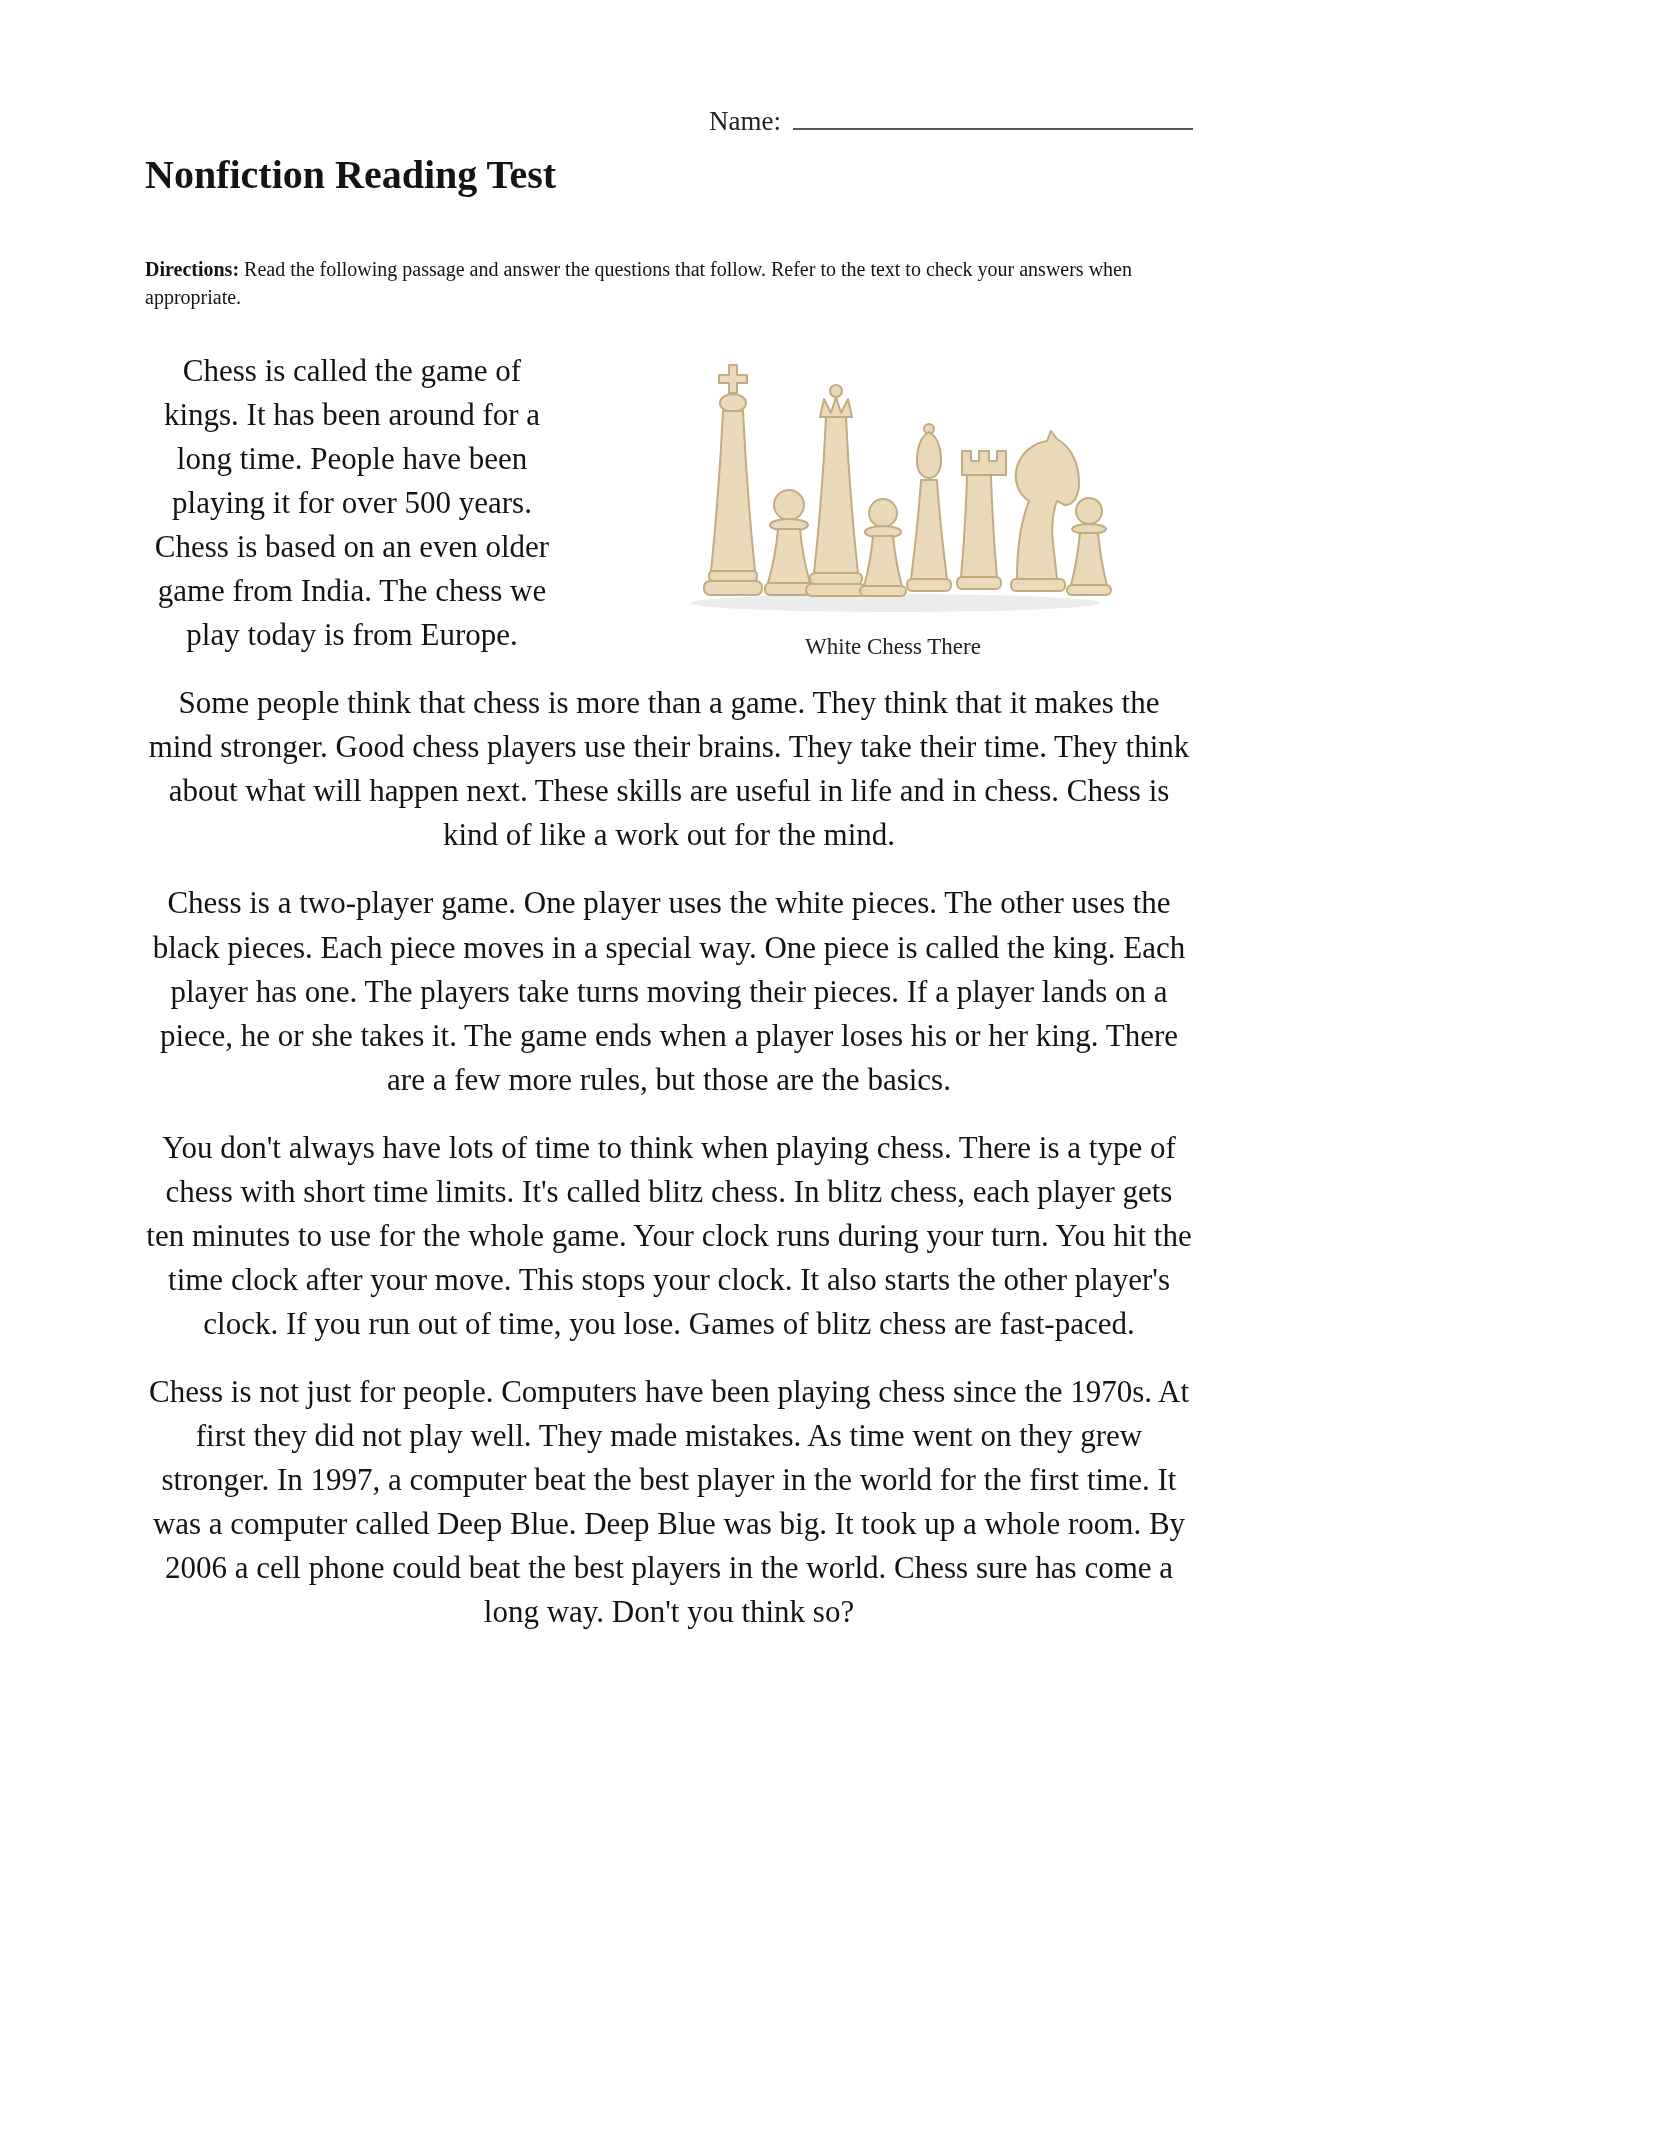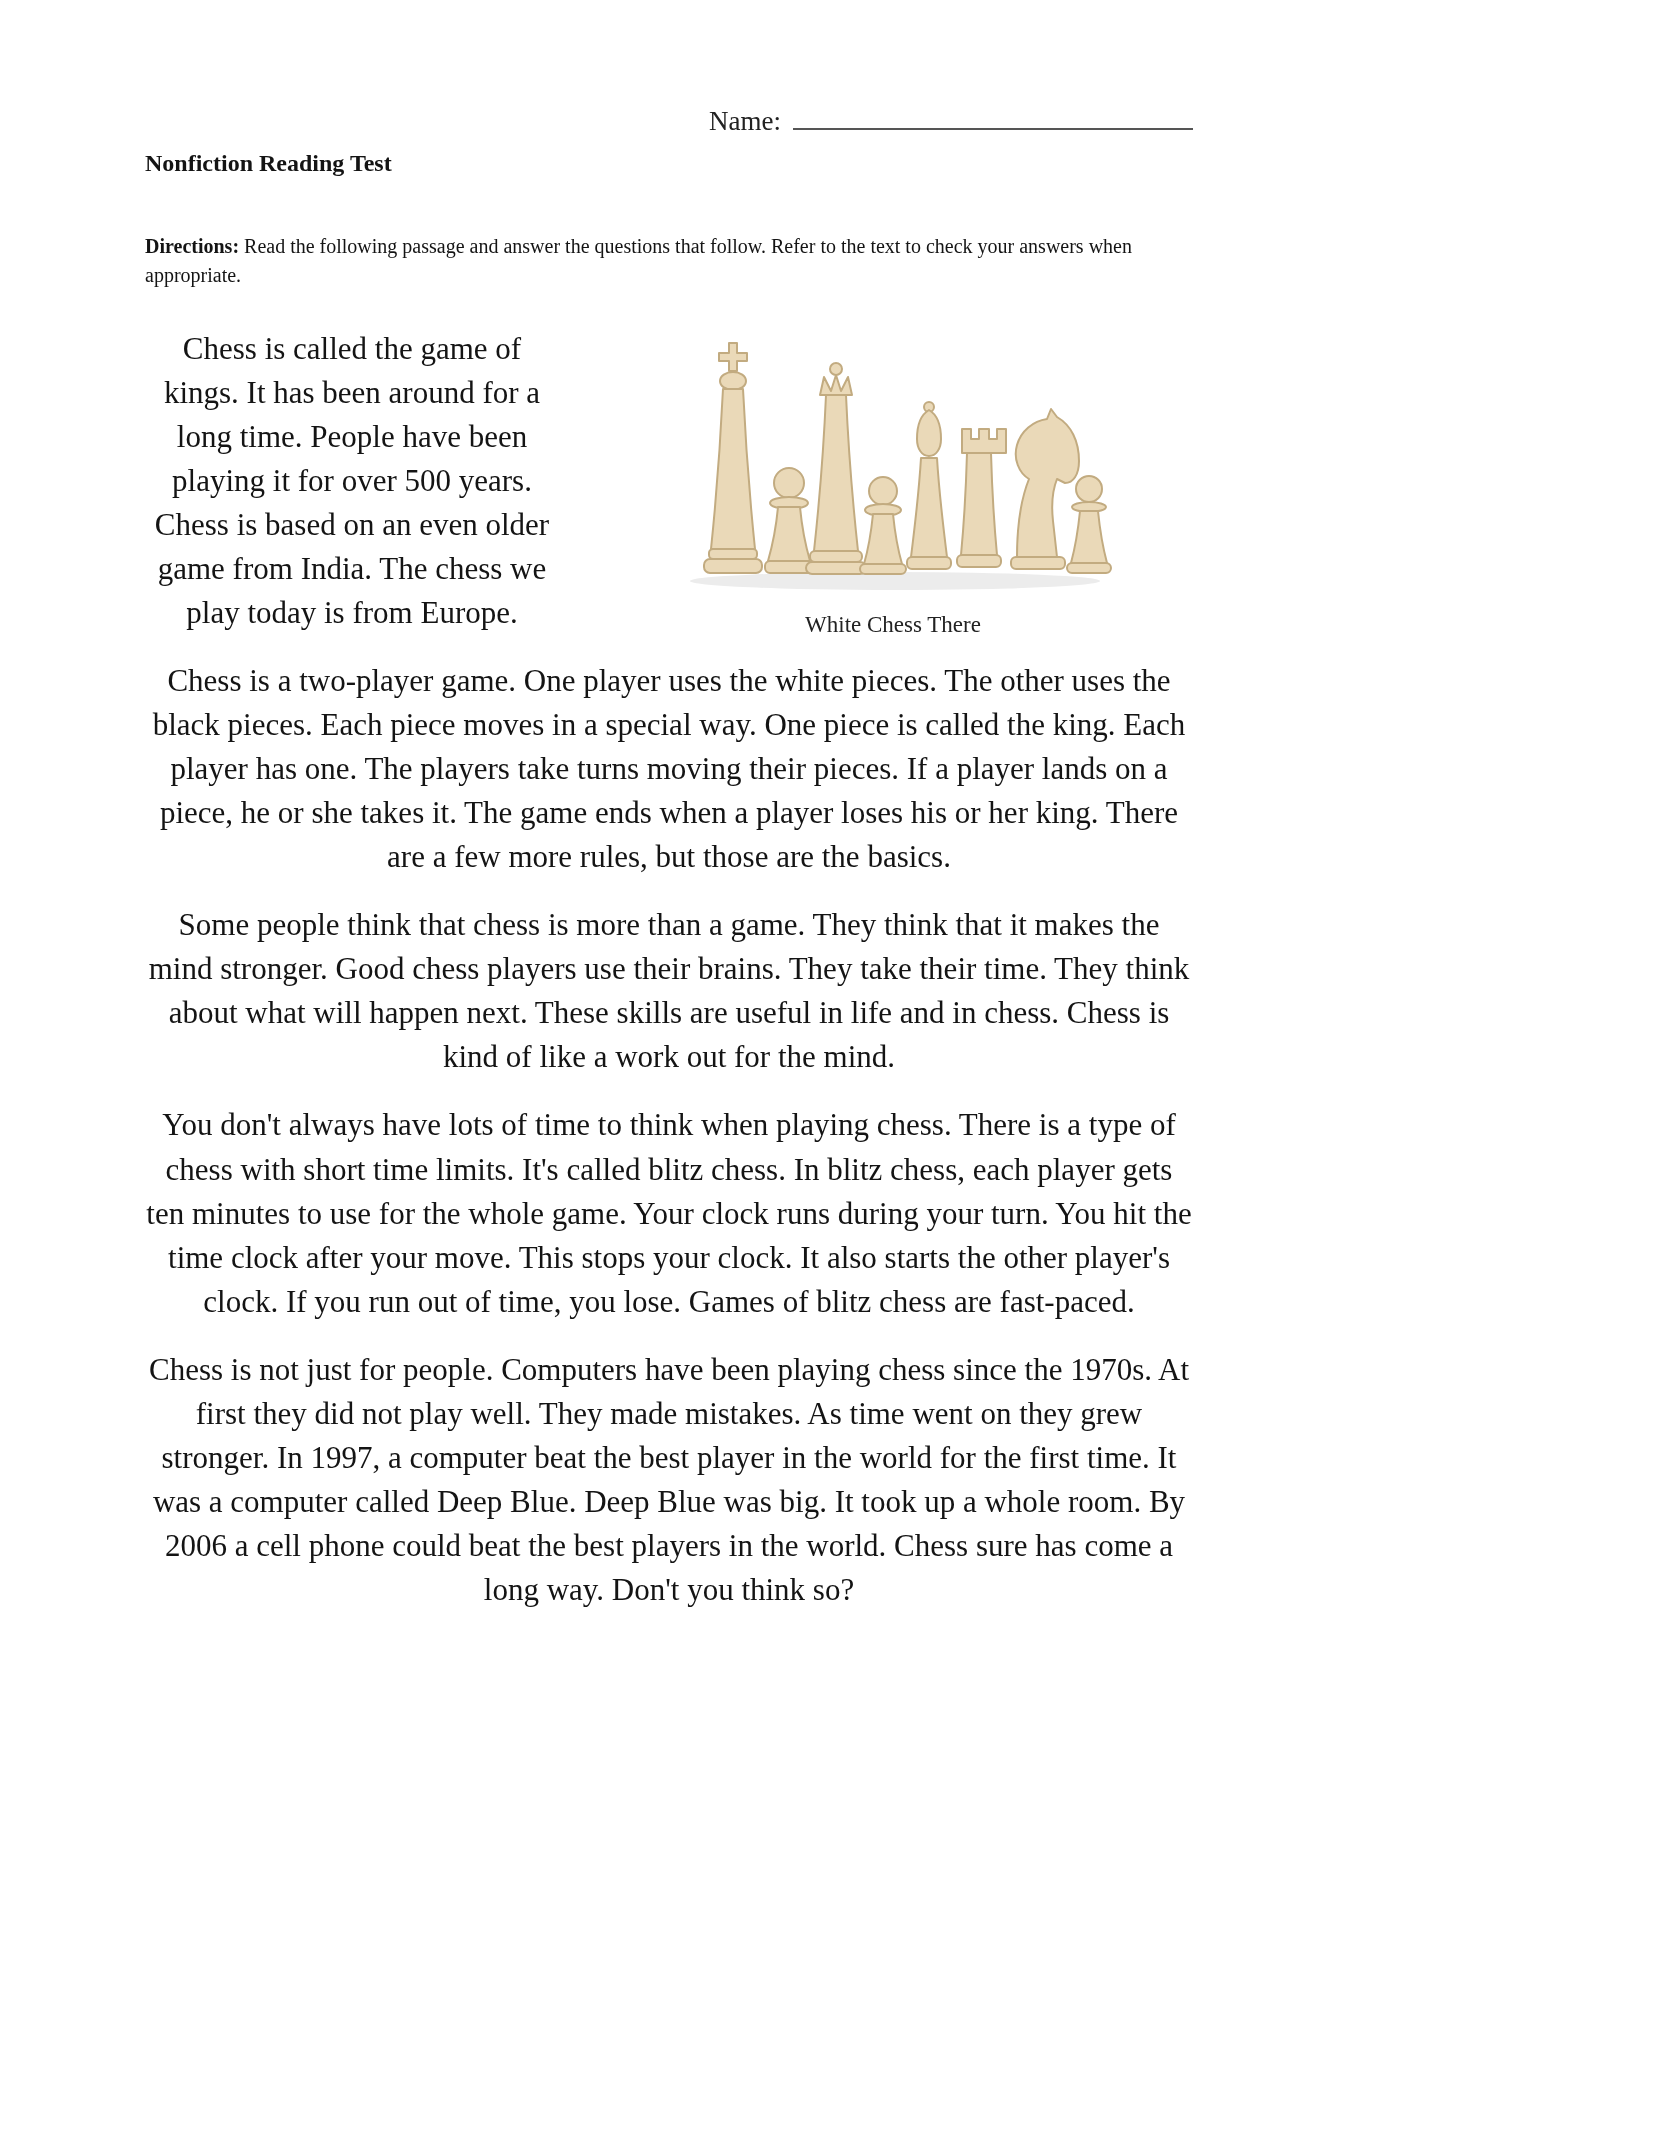--- a/index.html
+++ b/index.html
@@ -30,21 +30,21 @@
   }
   .name-line {
     display: inline-block;
     width: 400px;
     height: 1.05em;
     border-bottom: 2px solid #555;
     margin-left: 12px;
   }
   .title-block {
     margin-top: 10px;
-    font-size: 24px;
+    font-size: 40px;
     font-weight: bold;
     line-height: 1.38;
   }
   .directions {
     margin-top: 52px;
     font-size: 20px;
     line-height: 1.42;
   }
   .directions .dir-label {
     font-weight: bold;
@@ -148,20 +148,20 @@
             <ellipse cx="416" cy="176" rx="17" ry="5"></ellipse>
             <path d="M407,180 C405,200 402,217 398,232 L434,232 C430,217 427,200 425,180 Z"></path>
             <rect x="394" y="232" width="44" height="10" rx="5"></rect>
           </g>
         </g>
       </svg>
       <figcaption class="chess-caption">White Chess There</figcaption>
     </figure>
 
     <p>Chess is called the game of kings. It has been around for a long time. People have been playing it for over 500 years. Chess is based on an even older game from India. The chess we play today is from Europe.</p>
+    <p>Some people think that chess is more than a game. They think that it makes the mind stronger. Good chess players use their brains. They take their time. They think about what will happen next. These skills are useful in life and in chess. Chess is kind of like a work out for the mind.</p>
     <p>Chess is a two-player game. One player uses the white pieces. The other uses the black pieces. Each piece moves in a special way. One piece is called the king. Each player has one. The players take turns moving their pieces. If a player lands on a piece, he or she takes it. The game ends when a player loses his or her king. There are a few more rules, but those are the basics.</p>
-    <p>Some people think that chess is more than a game. They think that it makes the mind stronger. Good chess players use their brains. They take their time. They think about what will happen next. These skills are useful in life and in chess. Chess is kind of like a work out for the mind.</p>
     <p>You don't always have lots of time to think when playing chess. There is a type of chess with short time limits. It's called blitz chess. In blitz chess, each player gets ten minutes to use for the whole game. Your clock runs during your turn. You hit the time clock after your move. This stops your clock. It also starts the other player's clock. If you run out of time, you lose. Games of blitz chess are fast-paced.</p>
     <p>Chess is not just for people. Computers have been playing chess since the 1970s. At first they did not play well. They made mistakes. As time went on they grew stronger. In 1997, a computer beat the best player in the world for the first time. It was a computer called Deep Blue. Deep Blue was big. It took up a whole room. By 2006 a cell phone could beat the best players in the world. Chess sure has come a long way. Don't you think so?</p>
 
   </div>
 
 </div>
 
 </body></html>

